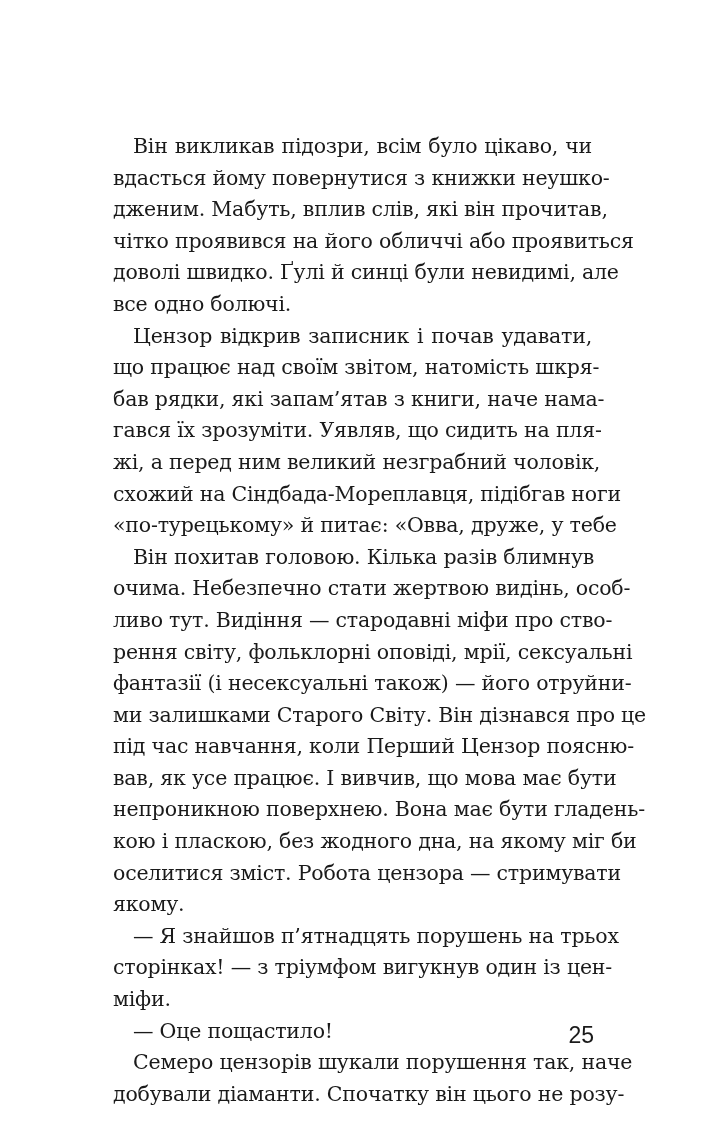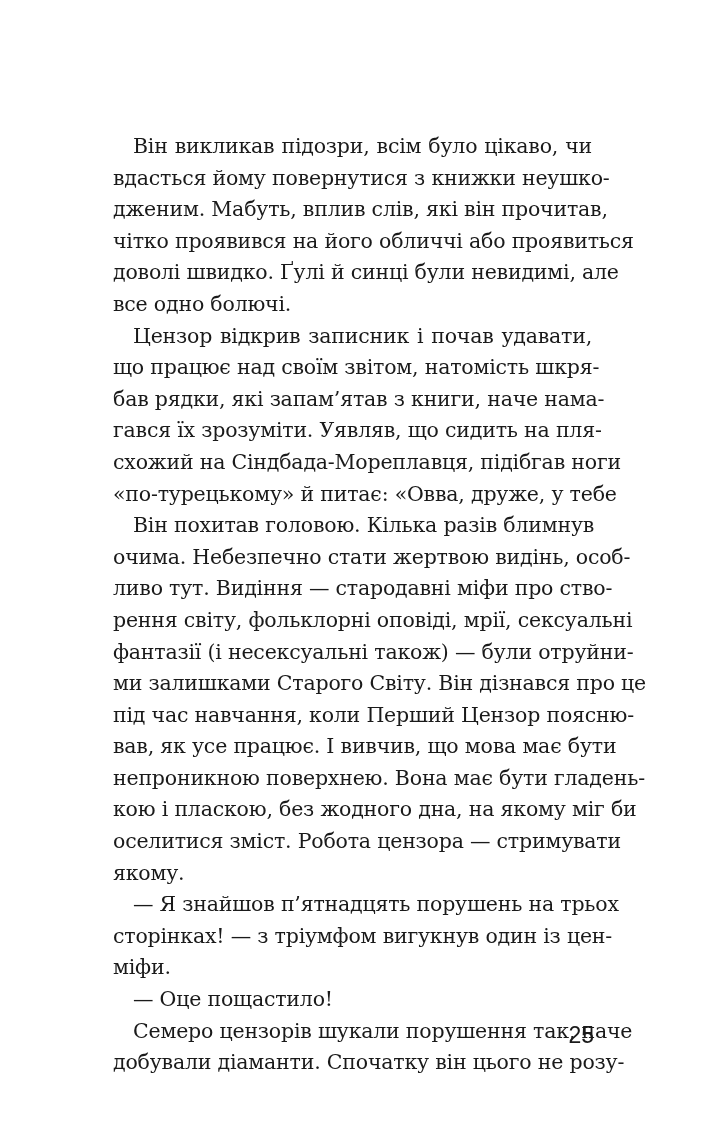--- a/index.html
+++ b/index.html
@@ -36,28 +36,29 @@
     <span class="line">вдасться йому повернутися з книжки неушко-</span>
     <span class="line">дженим. Мабуть, вплив слів, які він прочитав,</span>
     <span class="line">чітко проявився на його обличчі або проявиться</span>
     <span class="line">доволі швидко. Ґулі й синці були невидимі, але</span>
     <span class="line last">все одно болючі.</span>
 
     <span class="line indent">Цензор відкрив записник і почав удавати,</span>
     <span class="line">що працює над своїм звітом, натомість шкря-</span>
     <span class="line">бав рядки, які запам’ятав з книги, наче нама-</span>
     <span class="line">гався їх зрозуміти. Уявляв, що сидить на пля-</span>
+    <span class="line">жі, а перед ним великий незграбний чоловік,</span>
     <span class="line">схожий на Сіндбада-Мореплавця, підібгав ноги</span>
     <span class="line"><span>«по-турецькому» й питає: </span><span class="it">«Овва, друже, у тебе</span></span>
 
     <span class="line indent">Він похитав головою. Кілька разів блимнув</span>
     <span class="line">очима. Небезпечно стати жертвою видінь, особ-</span>
     <span class="line">ливо тут. Видіння — стародавні міфи про ство-</span>
     <span class="line">рення світу, фольклорні оповіді, мрії, сексуальні</span>
-    <span class="line">фантазії (і несексуальні також) — були отруйни-</span>
+    <span class="line">фантазії (і несексуальні також) — його отруйни-</span>
     <span class="line">ми залишками Старого Світу. Він дізнався про це</span>
     <span class="line">під час навчання, коли Перший Цензор поясню-</span>
     <span class="line">вав, як усе працює. І вивчив, що мова має бути</span>
     <span class="line">непроникною поверхнею. Вона має бути гладень-</span>
     <span class="line">кою і пласкою, без жодного дна, на якому міг би</span>
     <span class="line">оселитися зміст. Робота цензора — стримувати</span>
     <span class="line last">якому.</span>
 
     <span class="line indent">— Я знайшов п’ятнадцять порушень на трьох</span>
     <span class="line">сторінках! — з тріумфом вигукнув один із цен-</span>

